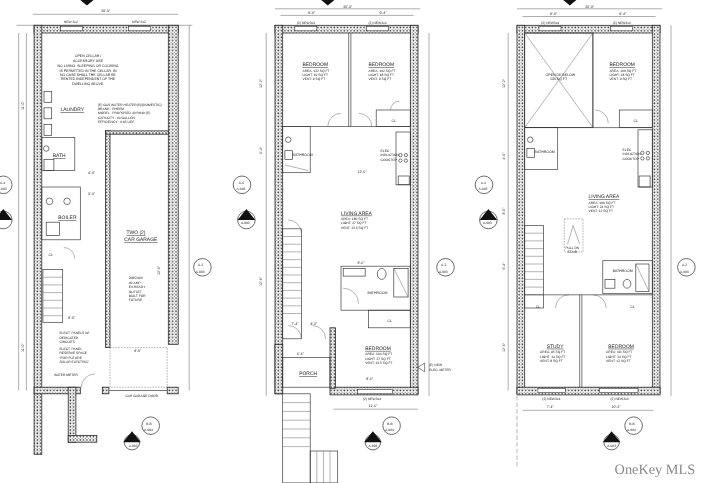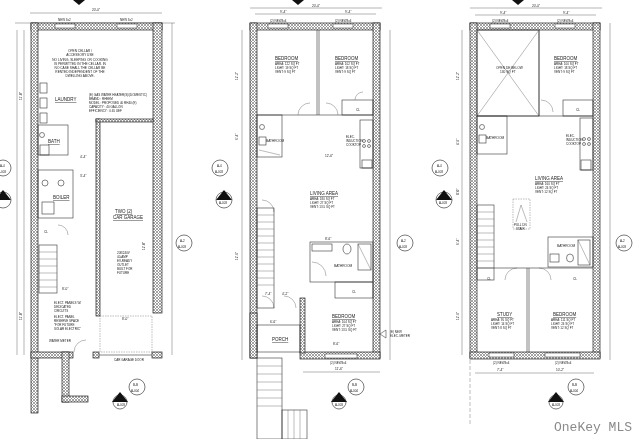--- a/index.html
+++ b/index.html
@@ -8,21 +8,21 @@
   .wall { fill: url(#hatch); stroke: #222; stroke-width: 0.7; }
   .line { stroke: #333; stroke-width: 0.6; fill: none; }
   .thin { stroke: #555; stroke-width: 0.4; fill: none; }
   .dim { stroke: #444; stroke-width: 0.4; fill: none; }
   .txt { font-family: "Liberation Sans", sans-serif; fill: #222; }
   .room { font-size: 4.5px; text-decoration: underline; }
   .sub { font-size: 3px; }
   .note { font-size: 3.2px; }
   .dimt { font-size: 3.2px; }
   .tag { font-size: 3px; }
-  .watermark { position: absolute; right: 8px; bottom: 4px; font-size: 13px; color: #8a8a8a; font-family: Liberation Mono, monospace; }
+  .watermark { position: absolute; right: 8px; bottom: 4px; font-size: 13px; color: #8a8a8a; font-family: Liberation Serif, serif; }
 </style>
 </head>
 <body>
 
 <svg width="640" height="439" viewBox="0 0 640 439">
   <defs>
     <pattern id="hatch" width="3" height="3" patternUnits="userSpaceOnUse">
       <rect width="3" height="3" fill="#ffffff"></rect>
       <circle cx="1" cy="1" r="0.8" fill="#333"></circle>
       <circle cx="2.5" cy="2.5" r="0.5" fill="#666"></circle>

